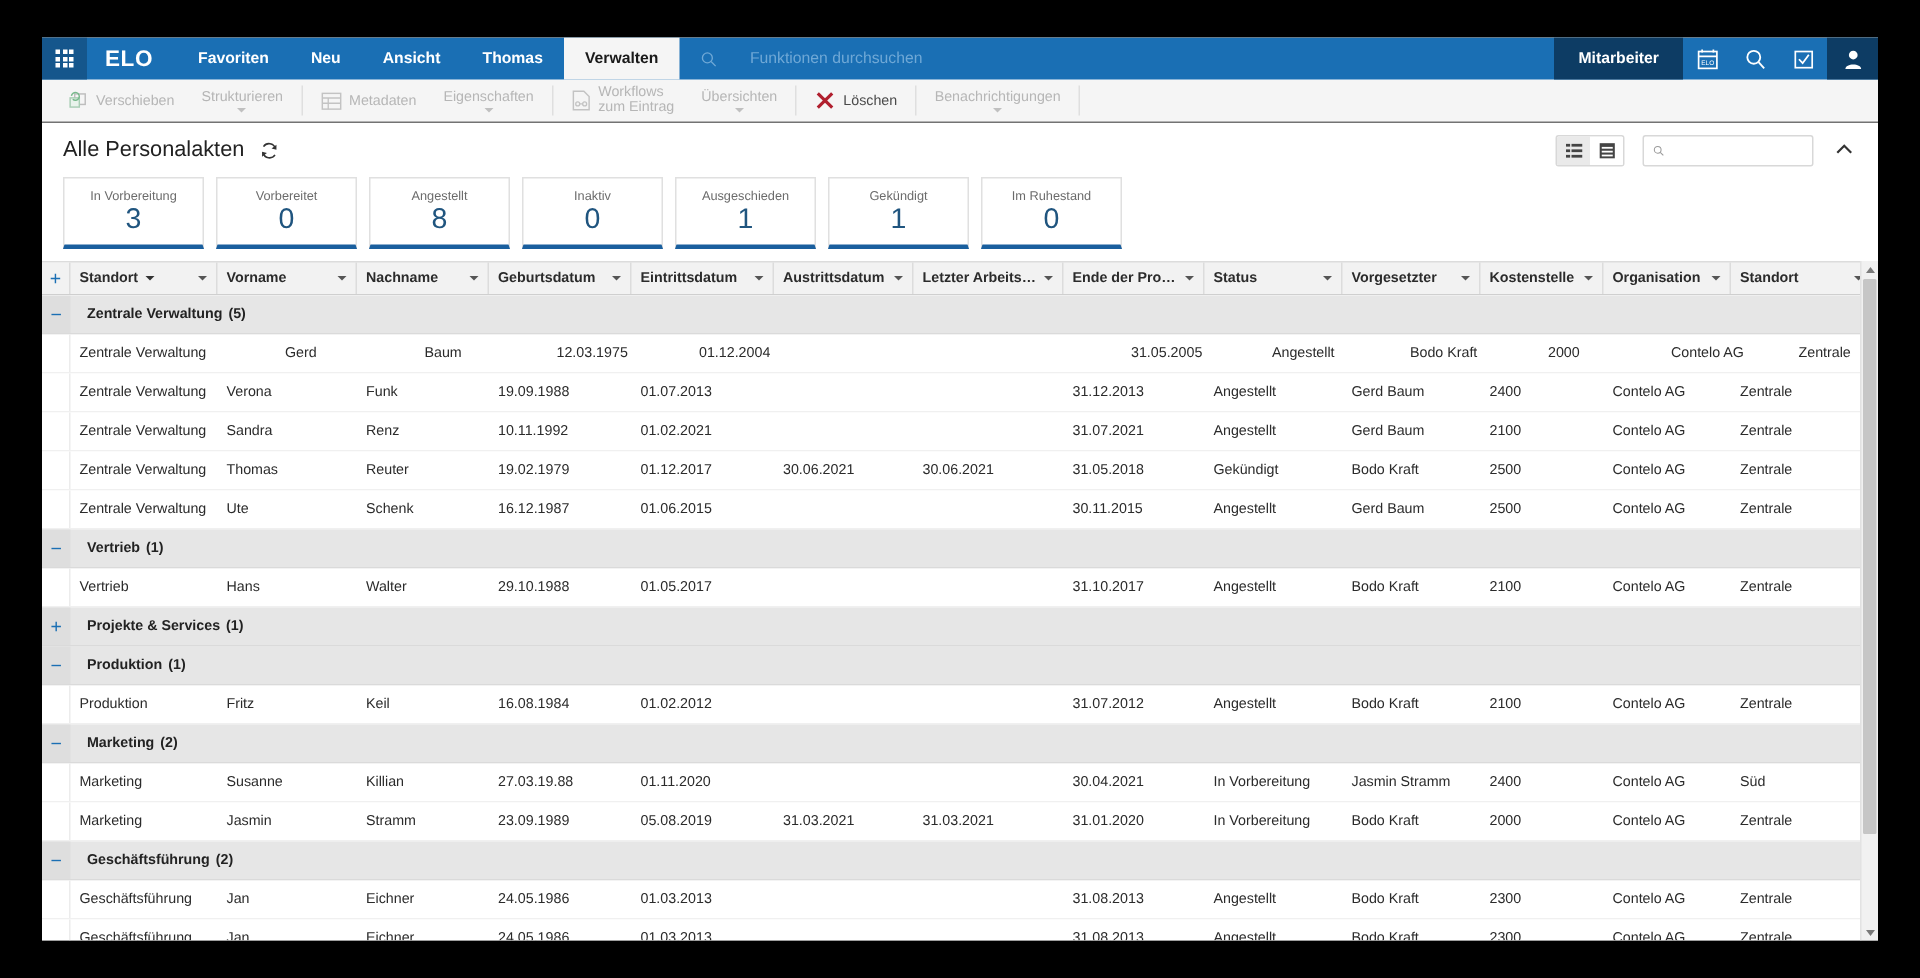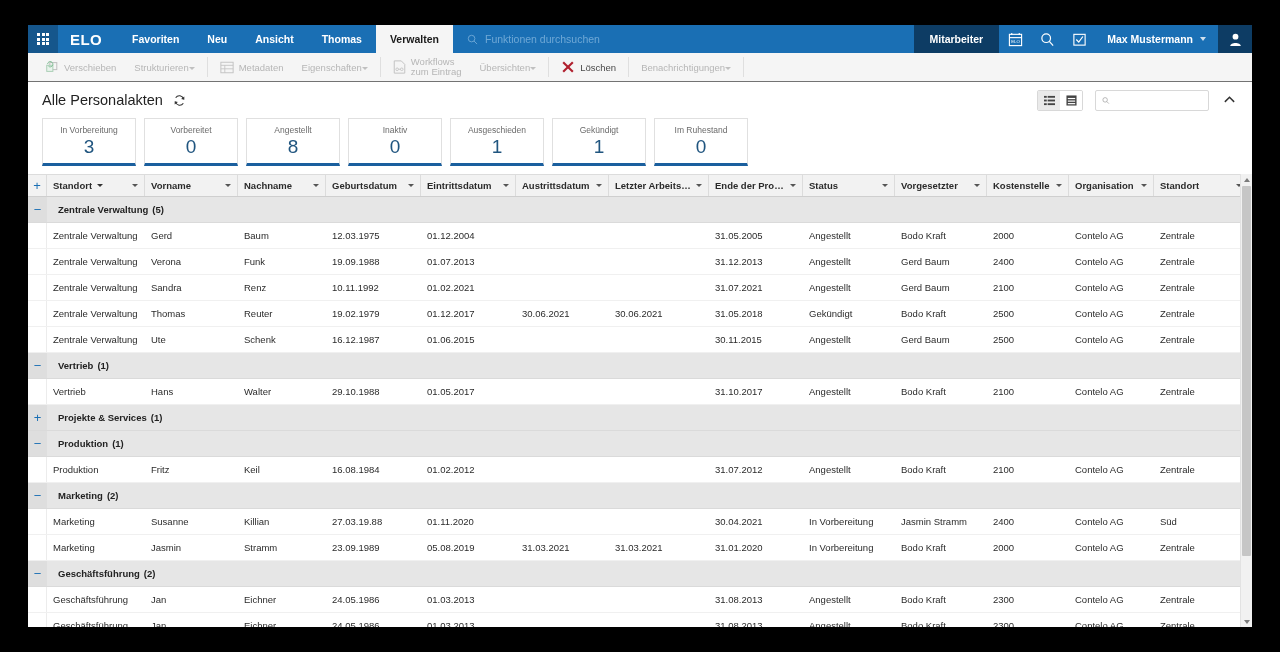--- a/index.html
+++ b/index.html
@@ -44,21 +44,21 @@
   }
   .rb-tab{
     color:#ffffff;font-size:10.5px;font-weight:bold;
     display:flex;align-items:center;padding:0 14px;cursor:pointer;
     white-space:nowrap;
   }
   .rb-tab.active{
     background:#f5f5f5;color:#1a1a1a;
   }
   .fn-search{
-    display:flex;align-items:center;gap:7px;
+    display:flex;align-items:center;gap:22px;
     padding-left:14px;color:#6fa8d6;font-size:10.5px;flex:1;
   }
   .fn-search .mag{width:11px;height:11px;}
   .top-right{display:flex;align-items:stretch;}
   .mitarbeiter-btn{
     background:#0d3c64;color:#fff;font-size:10.5px;font-weight:bold;
     display:flex;align-items:center;padding:0 16px;cursor:pointer;white-space:nowrap;
   }
   .icon-btn{
     width:32px;display:flex;align-items:center;justify-content:center;cursor:pointer;
@@ -80,21 +80,21 @@
     height:28px;min-height:28px;background:#f5f5f5;
     border-bottom:1px solid #737373;
     display:flex;align-items:stretch;padding-left:8px;
   }
   .cmd{
     display:flex;align-items:center;gap:5px;padding:0 9px;
     color:#b6b6b6;font-size:9.5px;cursor:default;white-space:nowrap;position:relative;
   }
   .cmd.enabled{color:#4a4a4a;cursor:pointer;}
   .cmd .lbl2{display:flex;flex-direction:column;line-height:10.5px;}
-  .cmd .stack{display:flex;align-items:center;line-height:11px;}
+  .cmd .stack{display:flex;flex-direction:column;align-items:center;line-height:11px;}
   .cmd .dcaret{
     width:0;height:0;border-left:3px solid transparent;border-right:3px solid transparent;
     border-top:3.5px solid #c0c0c0;margin-top:2px;
   }
   .vsep{width:1px;background:#dfdfdf;margin:4px 3px;}
 
   
   .page-head{
     height:36px;min-height:36px;display:flex;align-items:center;
     padding:0 14px 0 14px;background:#fff;
@@ -251,24 +251,20 @@
           <circle cx="6.6" cy="6.6" r="4.6" fill="none" stroke="#fff" stroke-width="1.3"></circle>
           <line x1="10" y1="10" x2="14" y2="14.5" stroke="#fff" stroke-width="1.3"></line>
         </svg>
       </div>
       <div class="icon-btn">
         <svg width="15" height="15" viewBox="0 0 16 16">
           <rect x="2" y="2.5" width="12" height="11.5" fill="none" stroke="#fff" stroke-width="1.2"></rect>
           <polyline points="4.6,8 7.2,10.8 11.6,4.8" fill="none" stroke="#fff" stroke-width="1.3"></polyline>
         </svg>
       </div>
-      <div class="user-btn">
-        <span>Max Mustermann</span>
-        <span class="caret-d"></span>
-      </div>
       <div class="avatar-btn">
         <svg width="15" height="15" viewBox="0 0 16 16">
           <circle cx="8" cy="5" r="3.1" fill="#fff"></circle>
           <path d="M2.4 15 C2.4 10.6 13.6 10.6 13.6 15 Z" fill="#fff"></path>
         </svg>
       </div>
     </div>
   </div>
 
   <div class="ribbon-cmds">
@@ -499,21 +495,21 @@
         </div>
     <div class="tbody" id="tbody">
           <div class="group-row">
             <div class="toggle">−</div>
             <span class="glabel">Zentrale Verwaltung</span>
             <span class="gcount" style="margin-left: 4px;">(5)</span>
           </div>
           <div class="grow">
             <div class="handle"></div>
             <div class="cell" style="width: 98px; min-width: 98px;">Zentrale Verwaltung</div>
-            <div class="cell" style="width: 93px; min-width: 93px;">Gerd</div>
+            <div class="cell" style="width: 93px; min-width: 93px; margin-left: 39px;">Gerd</div>
             <div class="cell" style="width: 88px; min-width: 88px;">Baum</div>
             <div class="cell" style="width: 95px; min-width: 95px;">12.03.1975</div>
             <div class="cell" style="width: 95px; min-width: 95px;">01.12.2004</div>
             <div class="cell" style="width: 93px; min-width: 93px;"></div>
             <div class="cell" style="width: 100px; min-width: 100px;"></div>
             <div class="cell" style="width: 94px; min-width: 94px;">31.05.2005</div>
             <div class="cell" style="width: 92px; min-width: 92px;">Angestellt</div>
             <div class="cell" style="width: 92px; min-width: 92px;">Bodo Kraft</div>
             <div class="cell" style="width: 82px; min-width: 82px;">2000</div>
             <div class="cell" style="width: 85px; min-width: 85px;">Contelo AG</div>

